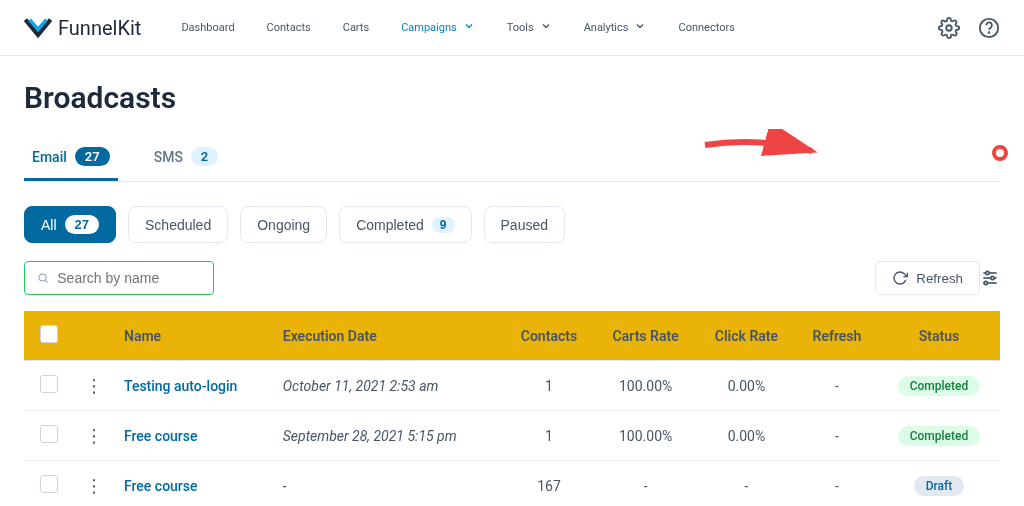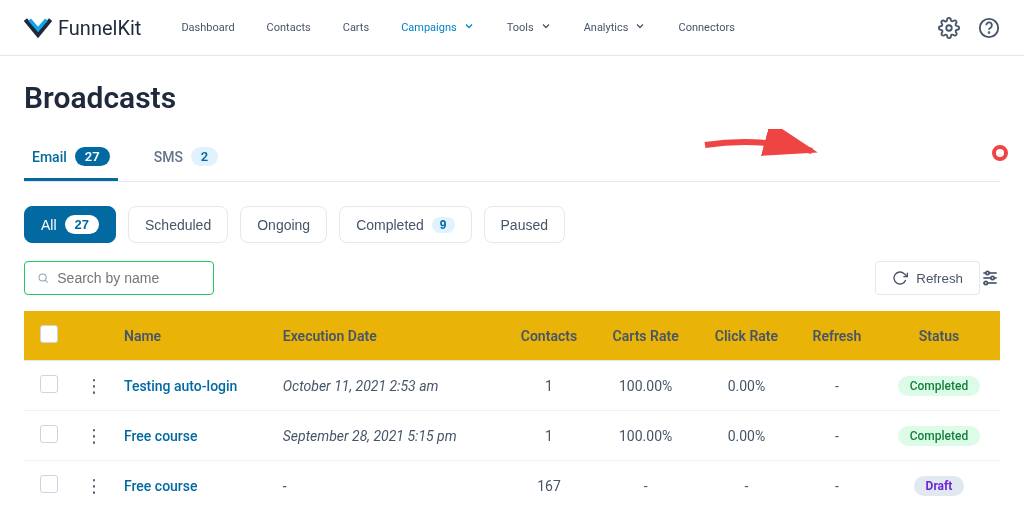--- a/index.html
+++ b/index.html
@@ -46,21 +46,21 @@
 thead th:nth-child(3) { text-align: left; }
 thead th:nth-child(4) { text-align: left; }
 tbody td { padding: 14px 10px; border-bottom: 1px solid #eef2f6; text-align: center; color: #475569; font-size: 14px; }
 tbody td:nth-child(3) { text-align: left; }
 tbody td:nth-child(4) { text-align: left; font-style: italic; }
 .checkbox { width: 18px; height: 18px; border: 1.5px solid #cbd5e1; border-radius: 3px; display: inline-block; background: #fff; cursor: pointer; }
 .kebab { cursor: pointer; color: #475569; font-size: 18px; line-height: 1; }
 .row-name { color: #0369a1; cursor: pointer; font-weight: 500; }
 .status-pill { border-radius: 12px; padding: 3px 12px; font-size: 12px; font-weight: 500; display: inline-block; }
 .status-pill.completed { background: #dcfce7; color: #15803d; }
-.status-pill.draft { background: #e2e8f0; color: #6d28d9; font-weight: bold; }
+.status-pill.draft { background: #e2e8f0; color: #0369a1; }
 
 .arrow-annot { position: absolute; pointer-events: none; }
 
 .chev { display: inline-block; }
 </style>
 </head>
 <body>
 
 <div class="nav">
   <div class="logo">

